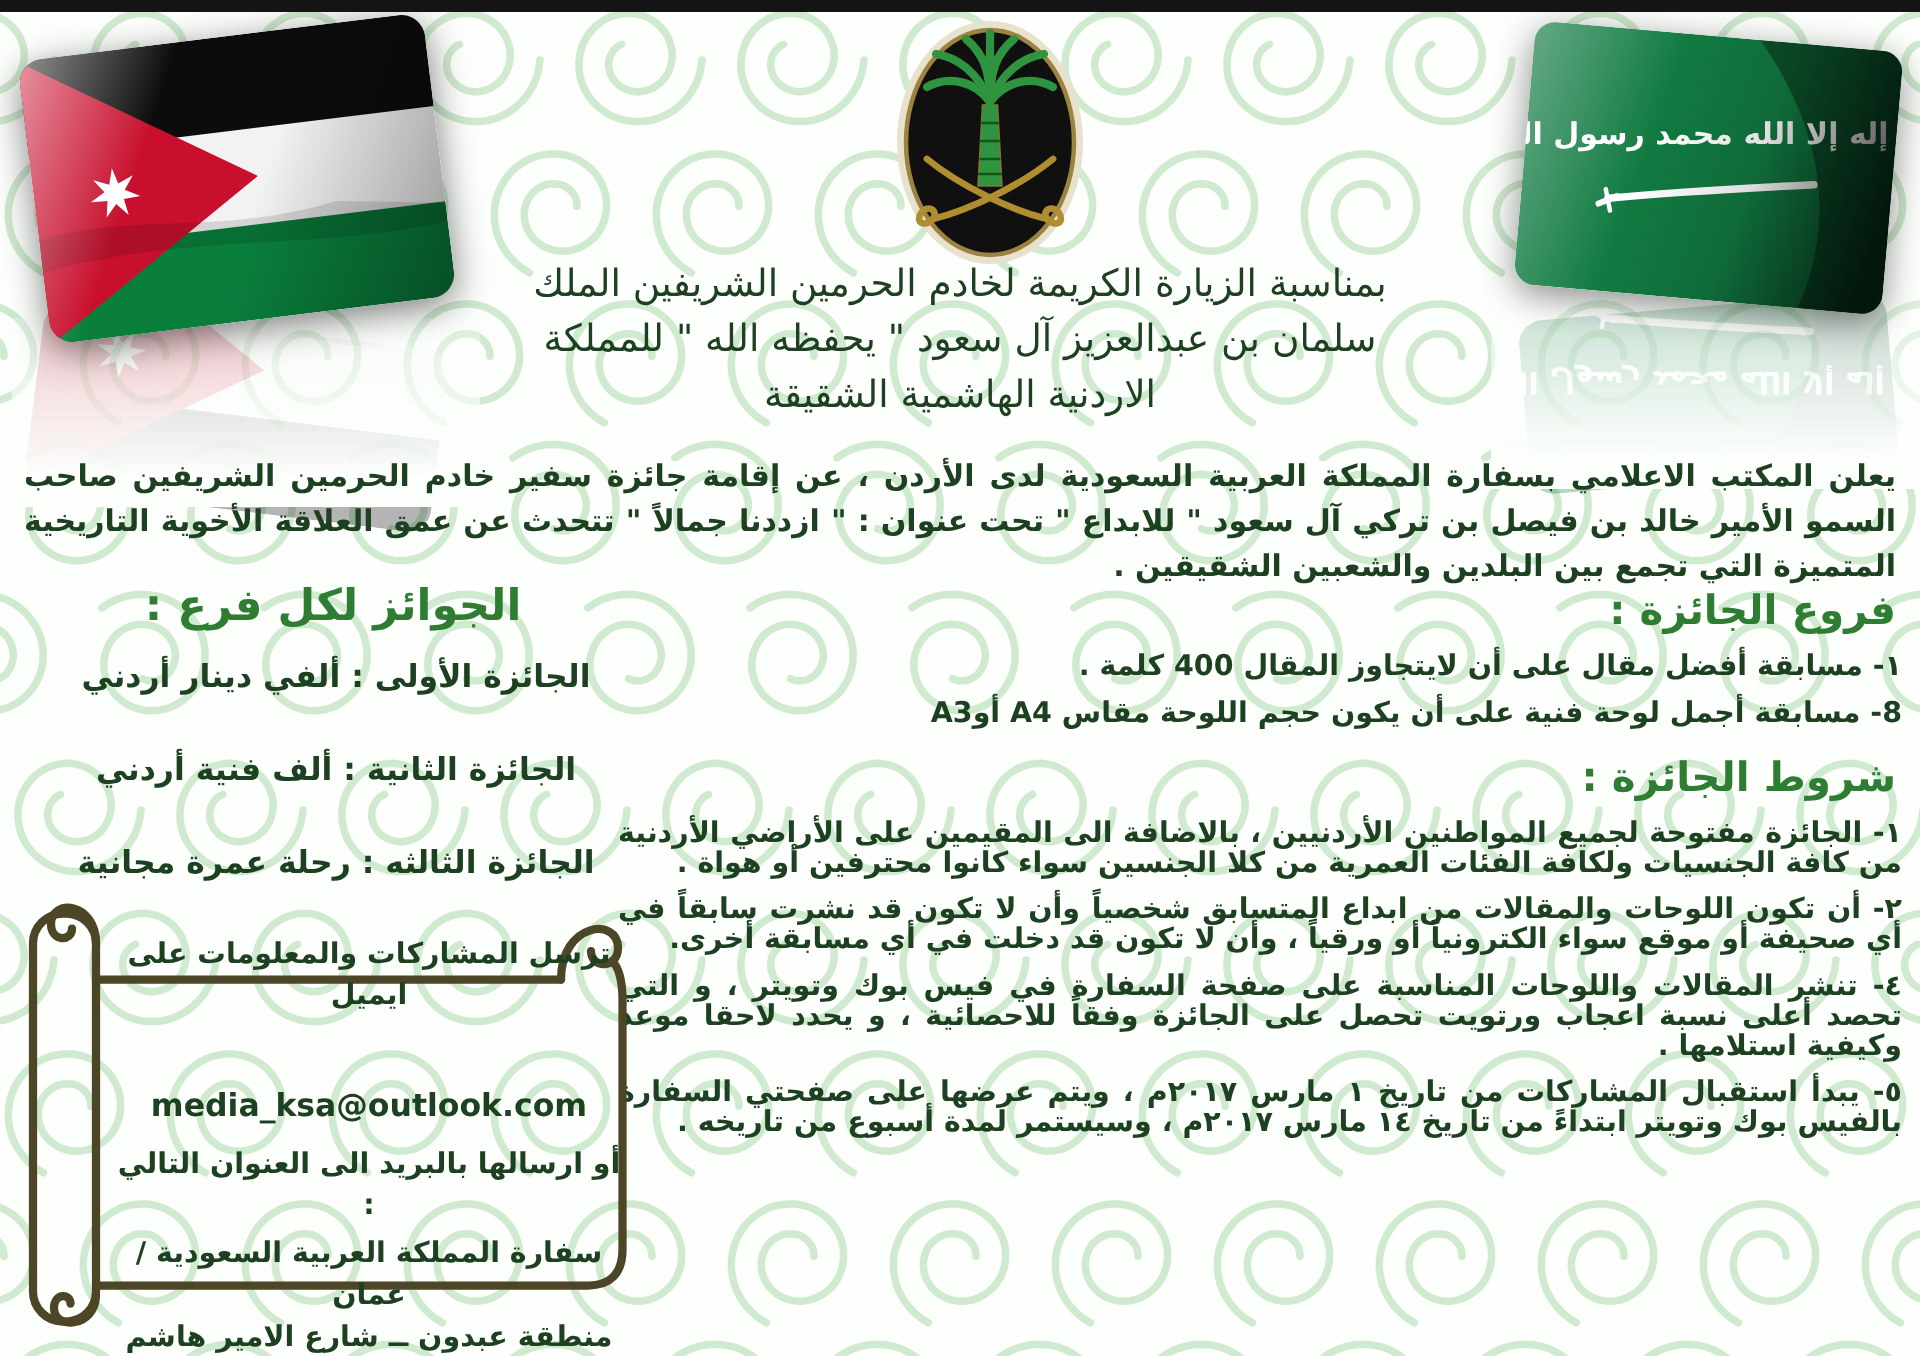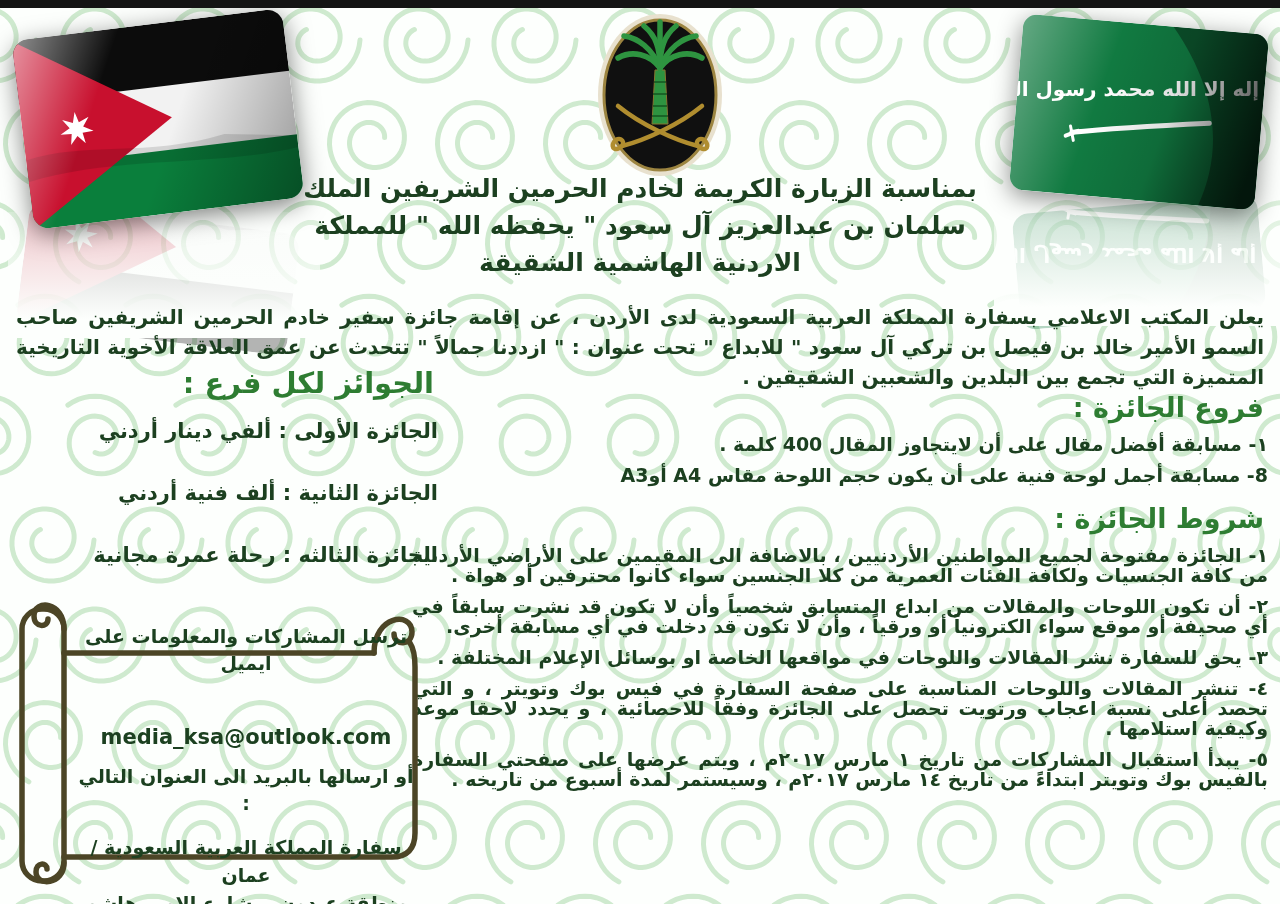--- a/index.html
+++ b/index.html
@@ -19,38 +19,38 @@
   #saudi-emblem{position:absolute;left:596px;top:12px;width:128px;height:166px;z-index:3;}
 
   .reflect{position:absolute;opacity:.3;overflow:hidden;z-index:1;border-radius:16px;}
   #jo-reflect{left:22px;top:218px;width:272px;height:122px;transform:rotate(7deg) scaleY(-1);}
   #sa-reflect{left:1016px;top:204px;width:246px;height:116px;transform:rotate(-5deg) scaleY(-1);}
   .reflect-fade{position:absolute;z-index:2;}
   #jo-fade{left:8px;top:212px;width:312px;height:126px;background:linear-gradient(to bottom,rgba(253,255,253,.25),#fdfffd 85%);}
   #sa-fade{left:994px;top:198px;width:286px;height:128px;background:linear-gradient(to bottom,rgba(253,255,253,.25),#fdfffd 85%);}
 
   
-  .title{position:absolute;top:170px;left:270px;width:740px;font-size:25px;line-height:37px;font-weight:bold;color:#1c4020;text-align:center;z-index:4;}
+  .title{position:absolute;top:170px;left:270px;width:740px;font-size:25px;line-height:37px;font-weight:normal;color:#1c4020;text-align:center;z-index:4;}
   .intro{position:absolute;top:302px;right:16px;left:16px;font-size:20px;line-height:30px;font-weight:bold;color:#1c4020;text-align:justify;z-index:4;}
   .right-col{position:absolute;top:392px;right:12px;width:856px;z-index:4;color:#1c4020;font-weight:bold;}
   .sec-head{font-size:27px;color:#2e7d32;margin:0 4px 6px 0;font-weight:bold;}
   .branch-item{font-size:19px;line-height:31px;}
   .cond{font-size:19px;line-height:20px;margin-top:11px;text-align:justify;}
   .head2{margin-top:12px;}
-  .prizes{position:absolute;top:366px;left:10px;width:428px;z-index:4;font-weight:bold;}
+  .prizes{position:absolute;top:386px;left:10px;width:428px;text-align:center;z-index:4;font-weight:bold;}
   .prizes .sec-head{font-size:29px;margin-bottom:16px;}
   .prize{font-size:21px;color:#1c4020;margin-bottom:32px;line-height:30px;}
 
   
   #scroll{position:absolute;left:8px;top:585px;width:436px;height:315px;z-index:4;}
   #scroll svg{position:absolute;left:0;top:0;width:100%;height:100%;}
   .scroll-text{position:absolute;right:24px;left:64px;top:38px;text-align:center;font-weight:bold;color:#1c4020;}
   .sc-line{font-size:19px;line-height:27px;margin-bottom:12px;}
   .sc-email{font-size:21px;direction:ltr;margin-bottom:14px;margin-top:48px;}
-  .sc-mail{font-size:19px;line-height:27px;margin-bottom:16px;}
+  .sc-mail{font-size:19px;line-height:27px;margin-bottom:4px;}
   .sc-addr{font-size:19px;line-height:28px;}
 </style>
 </head>
 <body>
 
 <div class="page">
 
   <svg id="bg-spirals" width="1280" height="904">
       <polyline points="36.0,40.0 35.2,45.9 33.7,51.6 31.4,57.0 28.5,62.0 25.0,66.5 21.0,70.5 16.6,74.0 11.7,76.7 6.6,78.9 1.4,80.3 -4.0,81.0 -9.4,81.0 -14.6,80.4 -19.7,79.0 -24.5,77.1 -29.0,74.5 -33.0,71.4 -36.6,67.9 -39.7,64.0 -42.2,59.7 -44.1,55.2 -45.3,50.6 -46.0,45.8 -46.0,41.1 -45.5,36.5 -44.3,32.0 -42.6,27.8 -40.4,23.9 -37.7,20.3 -34.7,17.2 -31.2,14.5 -27.5,12.3 -23.7,10.7 -19.6,9.6 -15.5,9.0 -11.5,8.9 -7.5,9.4 -3.6,10.4 0.0,11.9 3.4,13.8 6.4,16.1 9.1,18.7 11.4,21.6 13.2,24.7 14.6,28.1 15.6,31.5 16.1,34.9 16.1,38.4 15.7,41.7 14.8,44.9 13.6,48.0 12.0,50.8 10.1,53.3 7.9,55.5 5.4,57.4 2.8,58.9 0.1,60.0 -2.7,60.7 -5.5,61.1 -8.3,61.1 -11.1,60.7 -13.7,60.0 -16.1,59.0 -18.3,57.6 -20.3,56.1 -22.0,54.3 -23.5,52.3 -24.6,50.3 -25.4,48.1 -26.0,45.9 -26.2,43.7 -26.1,41.5 -25.8,39.4 -25.2,37.5 -24.3,35.7 -23.2,34.0 -22.0,32.6 -20.6,31.3 -19.1,30.3 -17.6,29.6" fill="none" stroke="#cfeacf" stroke-width="5" stroke-linecap="round"></polyline>
       <polyline points="144.0,40.0 143.2,45.9 141.7,51.6 139.4,57.0 136.5,62.0 133.0,66.5 129.0,70.5 124.6,74.0 119.7,76.7 114.6,78.9 109.4,80.3 104.0,81.0 98.6,81.0 93.4,80.4 88.3,79.0 83.5,77.1 79.0,74.5 75.0,71.4 71.4,67.9 68.3,64.0 65.8,59.7 63.9,55.2 62.7,50.6 62.0,45.8 62.0,41.1 62.5,36.5 63.7,32.0 65.4,27.8 67.6,23.9 70.3,20.3 73.3,17.2 76.8,14.5 80.5,12.3 84.3,10.7 88.4,9.6 92.5,9.0 96.5,8.9 100.5,9.4 104.4,10.4 108.0,11.9 111.4,13.8 114.4,16.1 117.1,18.7 119.4,21.6 121.2,24.7 122.6,28.1 123.6,31.5 124.1,34.9 124.1,38.4 123.7,41.7 122.8,44.9 121.6,48.0 120.0,50.8 118.1,53.3 115.9,55.5 113.4,57.4 110.8,58.9 108.1,60.0 105.3,60.7 102.5,61.1 99.7,61.1 96.9,60.7 94.3,60.0 91.9,59.0 89.7,57.6 87.7,56.1 86.0,54.3 84.5,52.3 83.4,50.3 82.6,48.1 82.0,45.9 81.8,43.7 81.9,41.5 82.2,39.4 82.8,37.5 83.7,35.7 84.8,34.0 86.0,32.6 87.4,31.3 88.9,30.3 90.4,29.6" fill="none" stroke="#cfeacf" stroke-width="5" stroke-linecap="round"></polyline>
@@ -268,21 +268,20 @@
 
   <div class="intro">يعلن المكتب الاعلامي بسفارة المملكة العربية السعودية لدى الأردن ، عن إقامة جائزة سفير خادم الحرمين الشريفين صاحب السمو الأمير خالد بن فيصل بن تركي آل سعود " للابداع " تحت عنوان : " ازددنا جمالاً " تتحدث عن عمق العلاقة الأخوية التاريخية المتميزة التي تجمع بين البلدين والشعبين الشقيقين .</div>
 
   <div class="right-col">
     <div class="sec-head">فروع الجائزة :</div>
     <div class="branch-item">١- مسابقة أفضل مقال على أن لايتجاوز المقال 400 كلمة .</div>
     <div class="branch-item">8- مسابقة أجمل لوحة فنية على أن يكون حجم اللوحة مقاس A4 أوA3</div>
     <div class="sec-head head2">شروط الجائزة :</div>
     <div class="cond">١- الجائزة مفتوحة لجميع المواطنين الأردنيين ، بالاضافة الى المقيمين على الأراضي الأردنية من كافة الجنسيات ولكافة الفئات العمرية من كلا الجنسين سواء كانوا محترفين أو هواة .</div>
     <div class="cond">٢- أن تكون اللوحات والمقالات من ابداع المتسابق شخصياً وأن لا تكون قد نشرت سابقاً في أي صحيفة أو موقع سواء الكترونياً أو ورقياً ، وأن لا تكون قد دخلت في أي مسابقة أخرى.</div>
-    <div class="cond">٣- يحق للسفارة نشر المقالات واللوحات في مواقعها الخاصة او بوسائل الإعلام المختلفة .</div>
     <div class="cond">٤- تنشر المقالات واللوحات المناسبة على صفحة السفارة في فيس بوك وتويتر ، و التي تحصد أعلى نسبة اعجاب ورتويت تحصل على الجائزة وفقاً للاحصائية ، و يحدد لاحقا موعد وكيفية استلامها .</div>
     <div class="cond">٥- يبدأ استقبال المشاركات من تاريخ ١ مارس ٢٠١٧م ، ويتم عرضها على صفحتي السفارة بالفيس بوك وتويتر  ابتداءً من تاريخ ١٤ مارس ٢٠١٧م ، وسيستمر لمدة أسبوع من تاريخه .</div>
   </div>
 
   <div class="prizes">
     <div class="sec-head">الجوائز لكل فرع :</div>
     <div class="prize">الجائزة الأولى : ألفي دينار أردني</div>
     <div class="prize">الجائزة الثانية : ألف فنية أردني</div>
     <div class="prize">الجائزة الثالثه : رحلة عمرة مجانية</div>
   </div>

